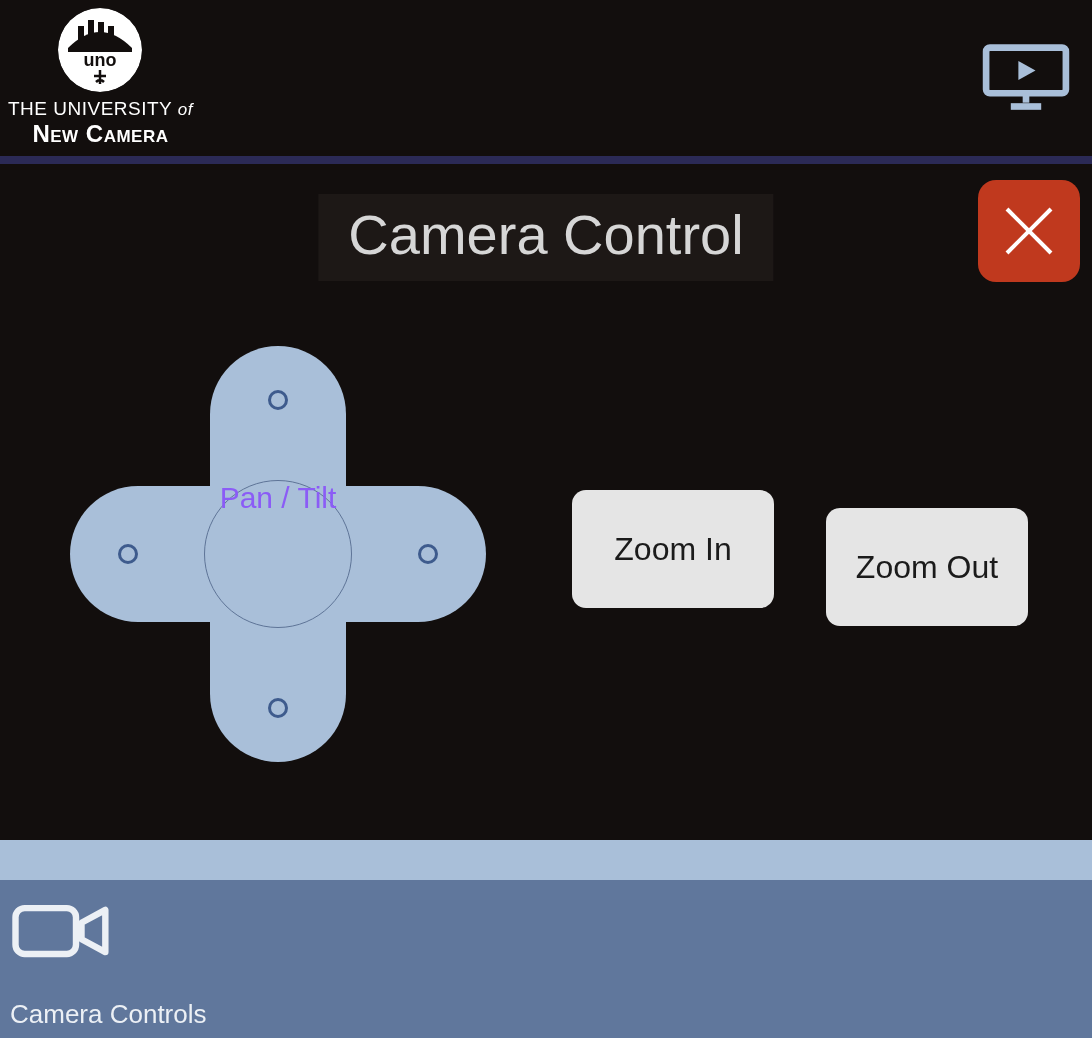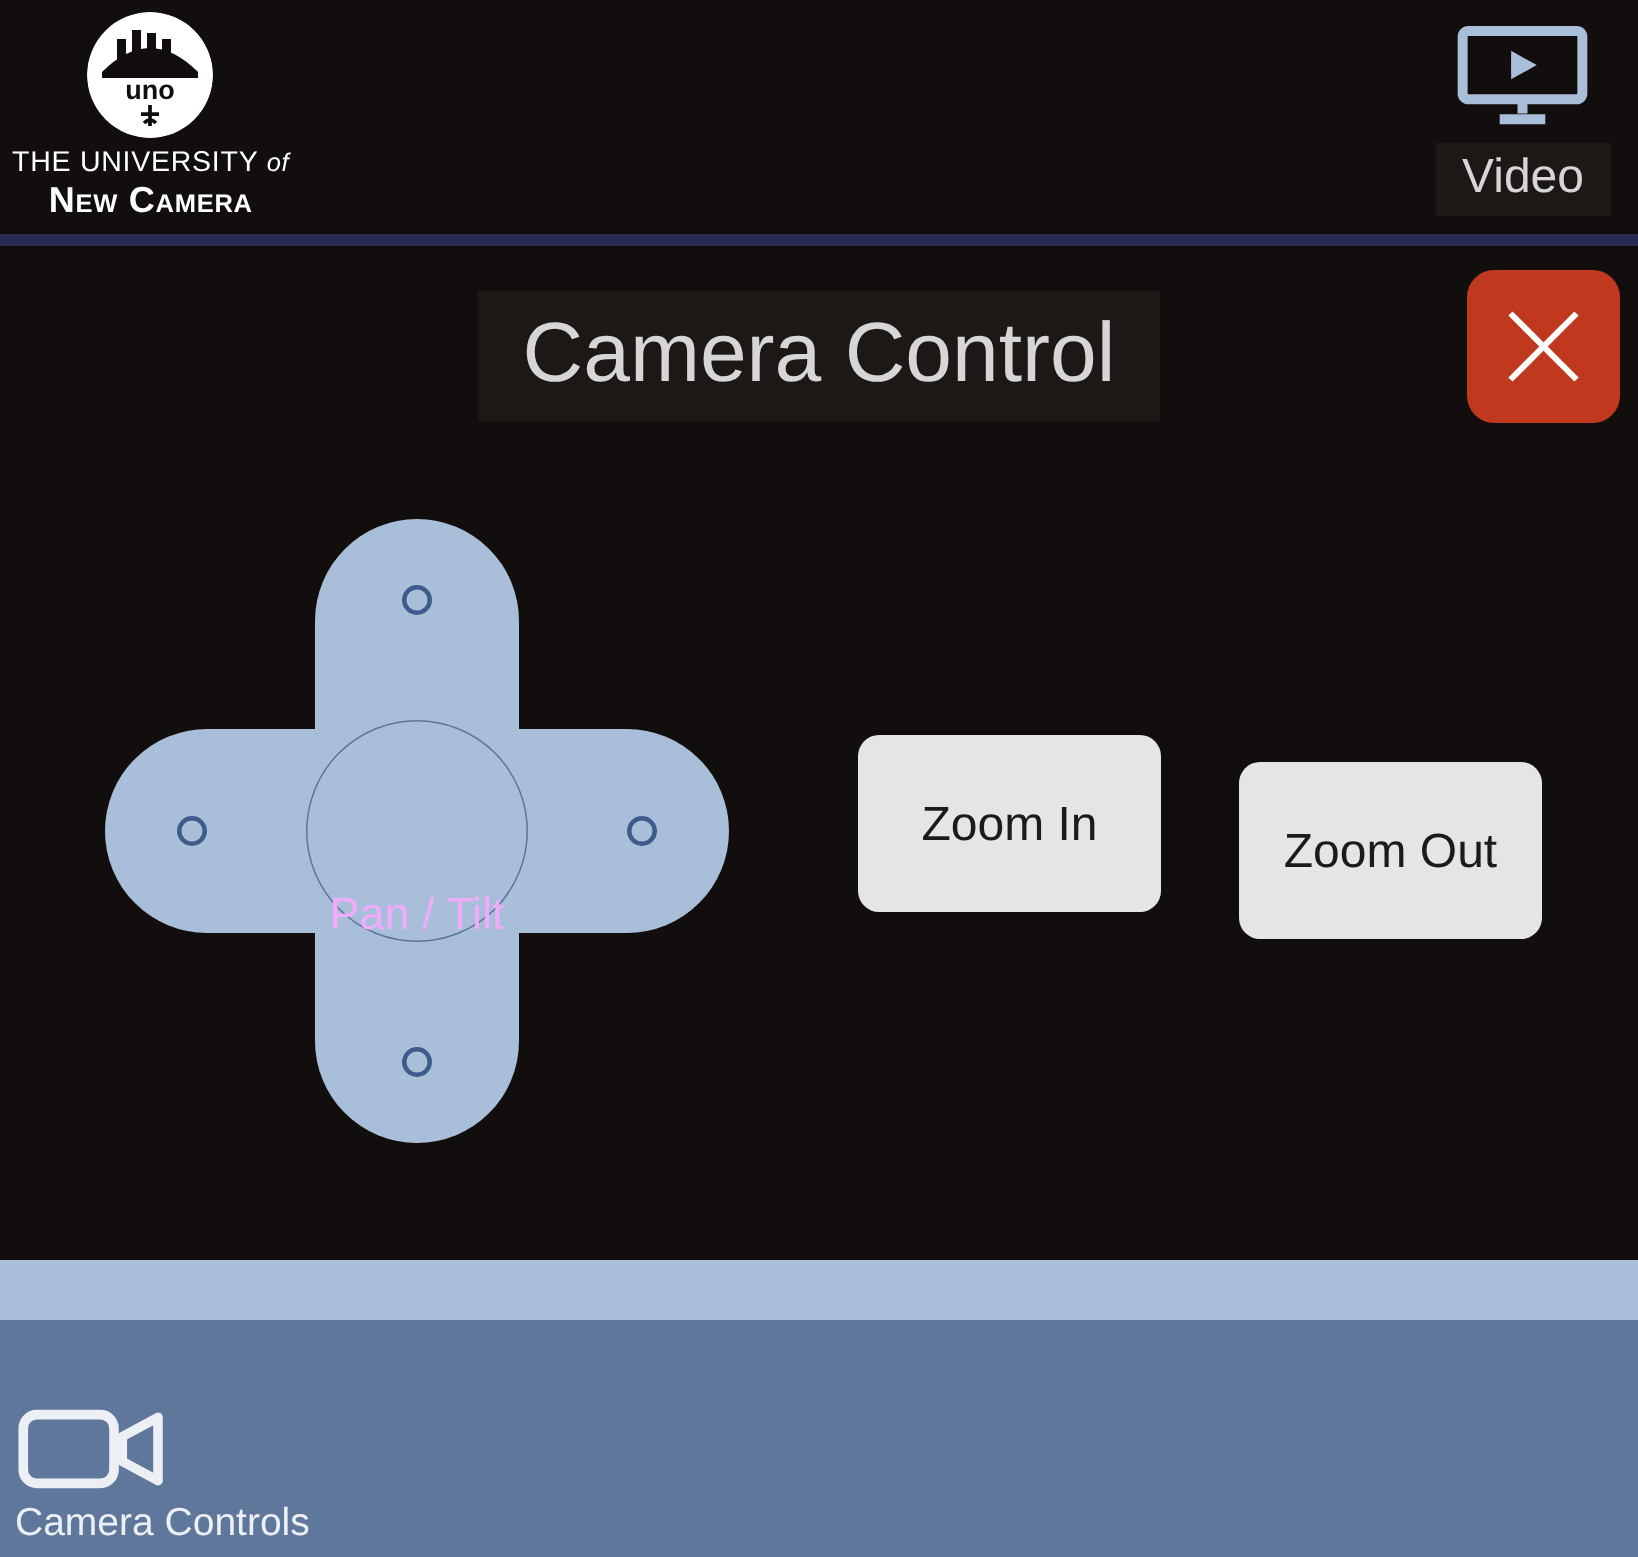--- a/index.html
+++ b/index.html
@@ -68,22 +68,22 @@
     border-radius: 68px;
   }
   .dpad-arm.h { top: 140px; left: 0; width: 416px; height: 136px; }
   .dpad-arm.v { top: 0; left: 140px; width: 136px; height: 416px; }
   .dpad-center {
     position: absolute;
     top: 134px; left: 134px;
     width: 148px; height: 148px;
     border: 1px solid #5e7497;
     border-radius: 50%;
-    display: flex; align-items: flex-end; justify-content: center;
-    font-size: 30px; color: #f0abfc;
+    display: flex; align-items: flex-start; justify-content: center;
+    font-size: 30px; color: #8b5cf6;
     cursor: pointer;
   }
   .dot {
     position: absolute;
     width: 20px; height: 20px;
     border: 3px solid #3e5b8d;
     border-radius: 50%;
     cursor: pointer;
   }
   .dot.up { top: 44px; left: 198px; }
@@ -103,21 +103,21 @@
   .zoom-in  { top: 326px; left: 572px; }
   .zoom-out { top: 344px; left: 826px; }
 
   
   .footer-strip { height: 40px; background: #a9bfd9; }
   .footer {
     height: 158px;
     background: #60779c;
     color: #ecf0f5;
     padding: 18px 10px 8px 10px;
-    display: flex; flex-direction: column; justify-content: flex-end;
+    display: flex; flex-direction: column; justify-content: space-between;
   }
   .footer-label { font-size: 26px; }
 
   .monitor-icon-stand { fill: none; stroke: #a9bfd9; stroke-width: 7; }
 </style>
 </head>
 <body>
 
 <div class="header">
   <div class="logo-block">
@@ -140,21 +140,20 @@
     <div class="logo-uni-text2">New Camera</div>
   </div>
 
   <div class="video-block">
     <svg viewBox="0 0 100 80" width="96" height="76">
       <rect x="8" y="8" width="84" height="48" rx="4" fill="none" stroke="#a9bfd9" stroke-width="7"></rect>
       <polygon points="42,22 42,42 60,32" fill="#a9bfd9"></polygon>
       <line x1="50" y1="56" x2="50" y2="66" class="monitor-icon-stand"></line>
       <line x1="34" y1="70" x2="66" y2="70" class="monitor-icon-stand"></line>
     </svg>
-    <div class="video-label-box">Video</div>
   </div>
 </div>
 
 <div class="main">
   <div class="title-box">Camera Control</div>
 
   <div class="close-btn">
     <svg viewBox="0 0 60 60" width="60" height="60">
       <line x1="8" y1="8" x2="52" y2="52" stroke="#fff" stroke-width="4"></line>
       <line x1="52" y1="8" x2="8" y2="52" stroke="#fff" stroke-width="4"></line>

